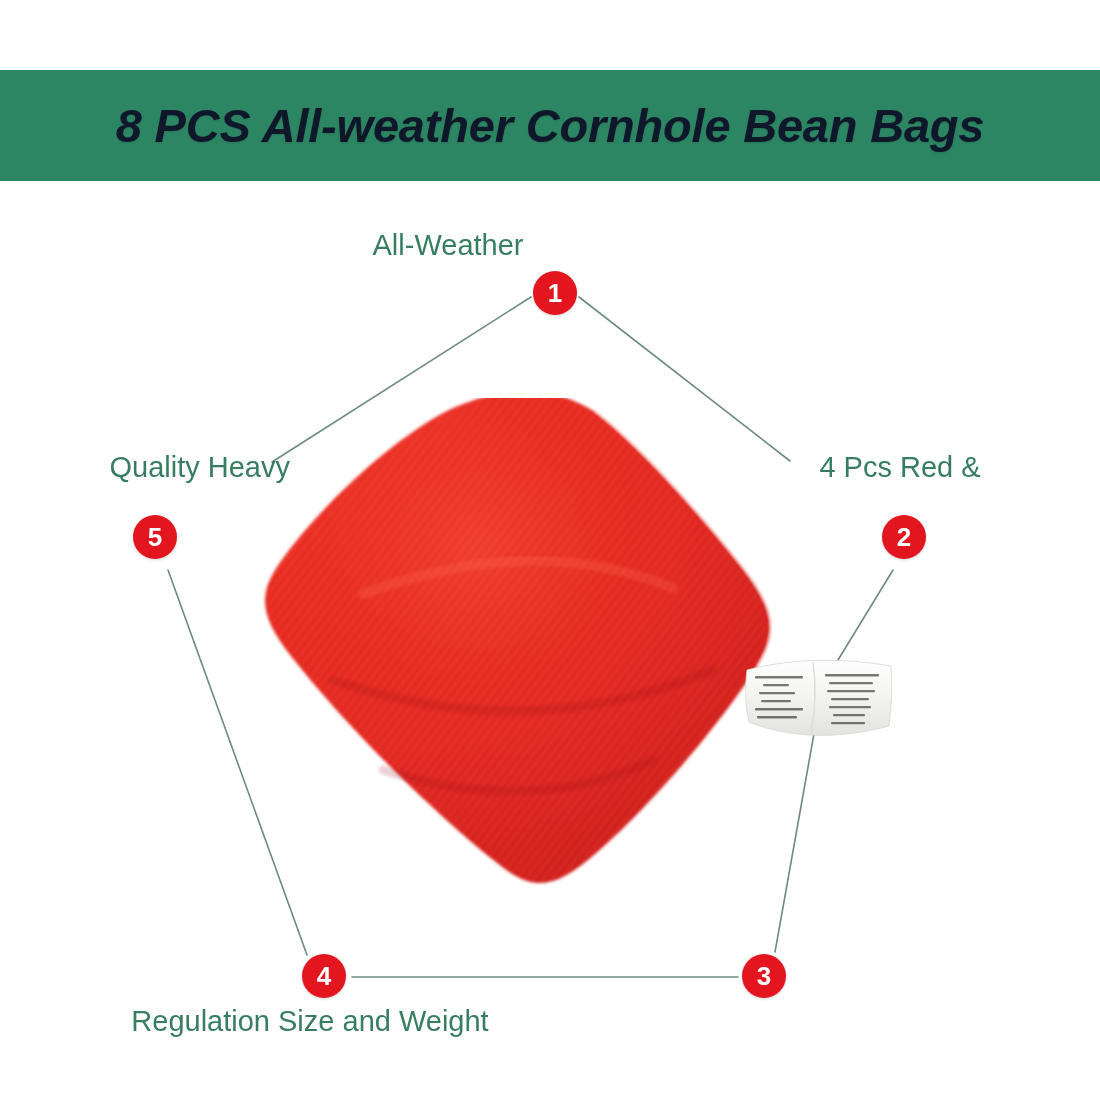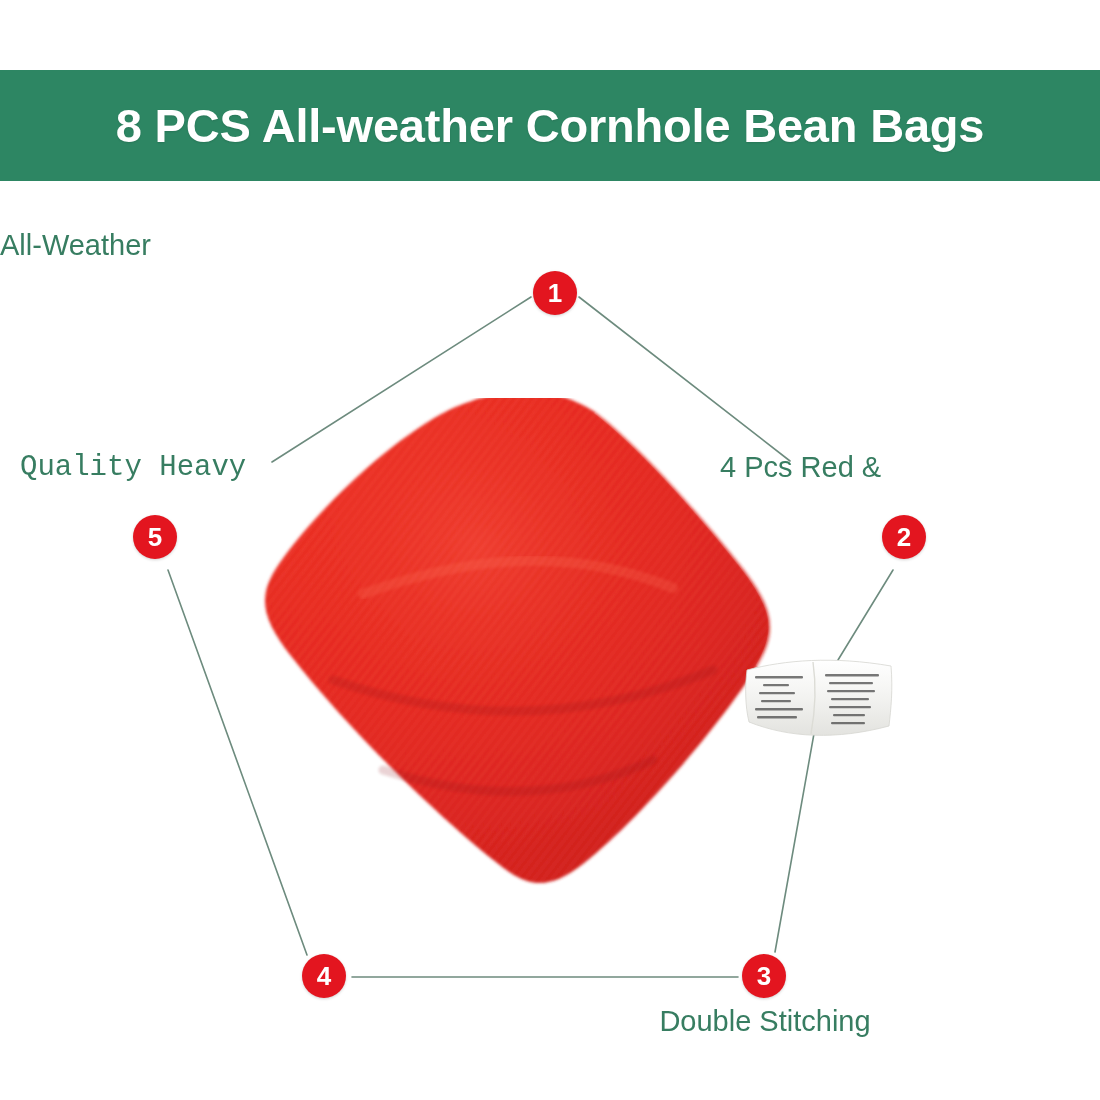--- a/index.html
+++ b/index.html
@@ -25,26 +25,27 @@
     left: 0;
     top: 70px;
     width: 1100px;
     height: 111px;
     background: #2d8663;
     display: flex;
     align-items: center;
     justify-content: center;
   }
   #header-title {
-    color: #ffffff;
+    color: #0f172a;
     font-size: 47px;
     font-weight: bold;
     letter-spacing: -0.2px;
     white-space: nowrap;
     text-shadow: 0 1px 2px rgba(0,0,0,0.12);
+    font-style: italic;
   }
 
   
   #connectors {
     position: absolute;
     left: 0;
     top: 0;
     width: 1100px;
     height: 1100px;
     pointer-events: none;
@@ -99,41 +100,41 @@
   .callout-label {
     position: absolute;
     color: #377d61;
     font-size: 29px;
     line-height: 1.08;
     white-space: nowrap;
   }
   #label-1 {
     left: 0; top: 230px;
     width: 896px;
-    text-align: left;
+    text-align: center;
   }
   #label-2 {
     left: 720px; top: 452px;
     width: 360px;
+    text-align: center;
   }
   #label-3 {
     left: 600px; top: 1006px;
     width: 330px;
     text-align: center;
   }
   #label-4 {
     left: 90px; top: 1006px;
     width: 440px;
     text-align: center;
   }
   #label-5 {
     left: 20px; top: 452px;
     width: 270px;
-    text-align: left;
-    font-family: Liberation Mono, monospace;
+    text-align: right;
   }
 </style>
 </head>
 <body>
 
 <div id="infographic">
 
   <div id="header-banner">
     <div id="header-title">8 PCS All-weather Cornhole Bean Bags</div>
   </div>
@@ -266,22 +267,22 @@
   </div>
 
   <div class="callout-label" id="label-1">
     <div>All-Weather</div>
   </div>
 
   <div class="callout-label" id="label-2">
     <div>4 Pcs Red &amp;</div>
   </div>
 
-  <div class="callout-label" id="label-3">
-    <div>Double Stitching</div>
-  </div>
-
+
+  <div class="callout-label" id="label-4">
+    <div>Regulation Size and Weight</div>
+  </div>
 
   <div class="callout-label" id="label-5">
     <div>Quality Heavy</div>
   </div>
 
 </div>
 
 </body></html>

